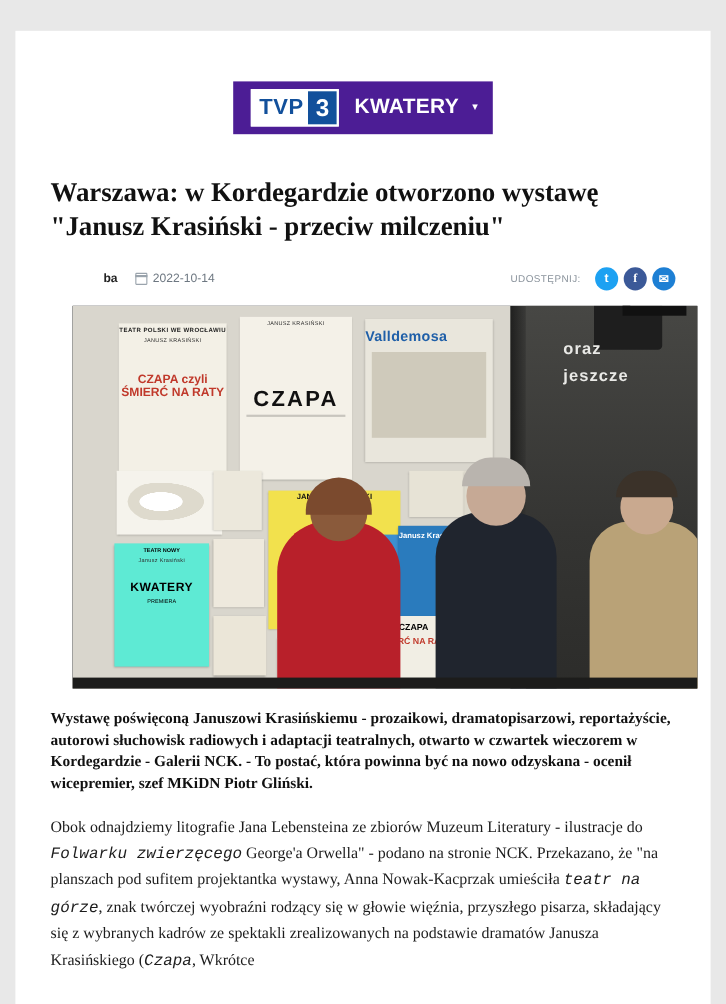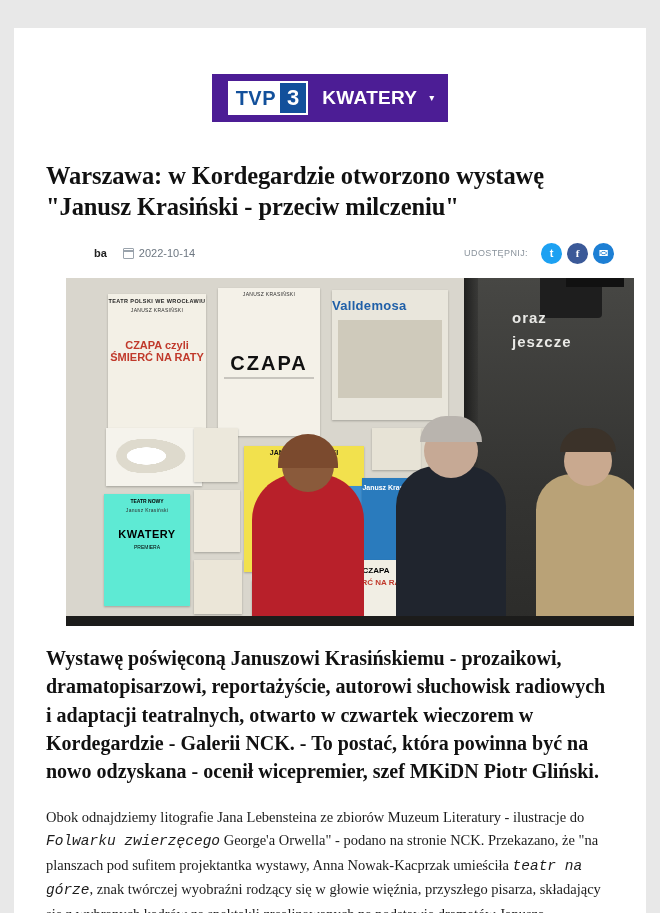--- a/index.html
+++ b/index.html
@@ -174,21 +174,21 @@
   .caption {
     font-size: 9.5px;
     color: #6d7781;
     padding: 7px 0 0 2px;
     letter-spacing: 0.2px;
   }
 
   .lead {
     font-family: "Liberation Serif", serif;
     font-weight: bold;
-    font-size: 20px;
+    font-size: 14px;
     line-height: 1.42;
     color: #111111;
     margin-top: 18px;
   }
   .para {
     font-family: "Liberation Serif", serif;
     font-size: 14.5px;
     line-height: 1.62;
     color: #1c1c1c;
     margin-top: 18px;

